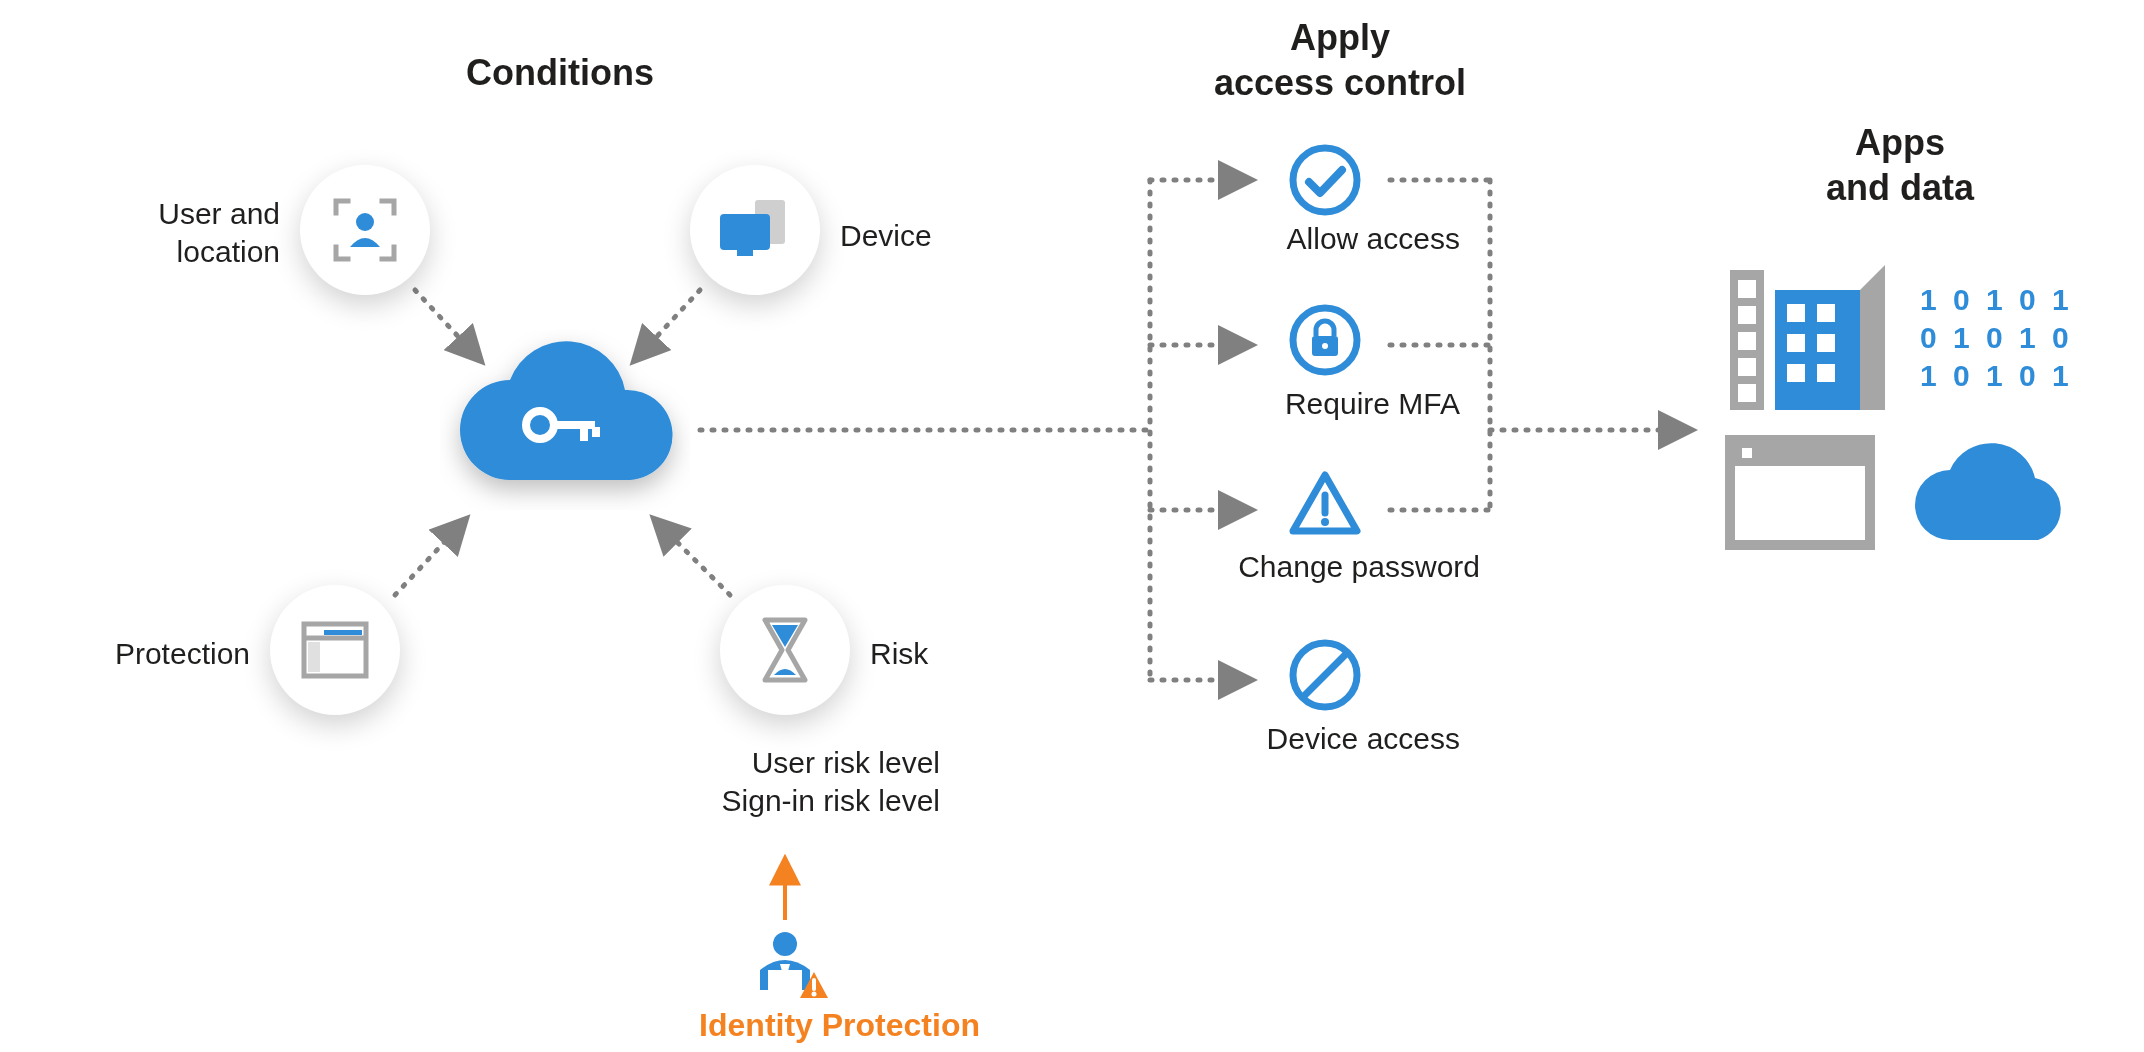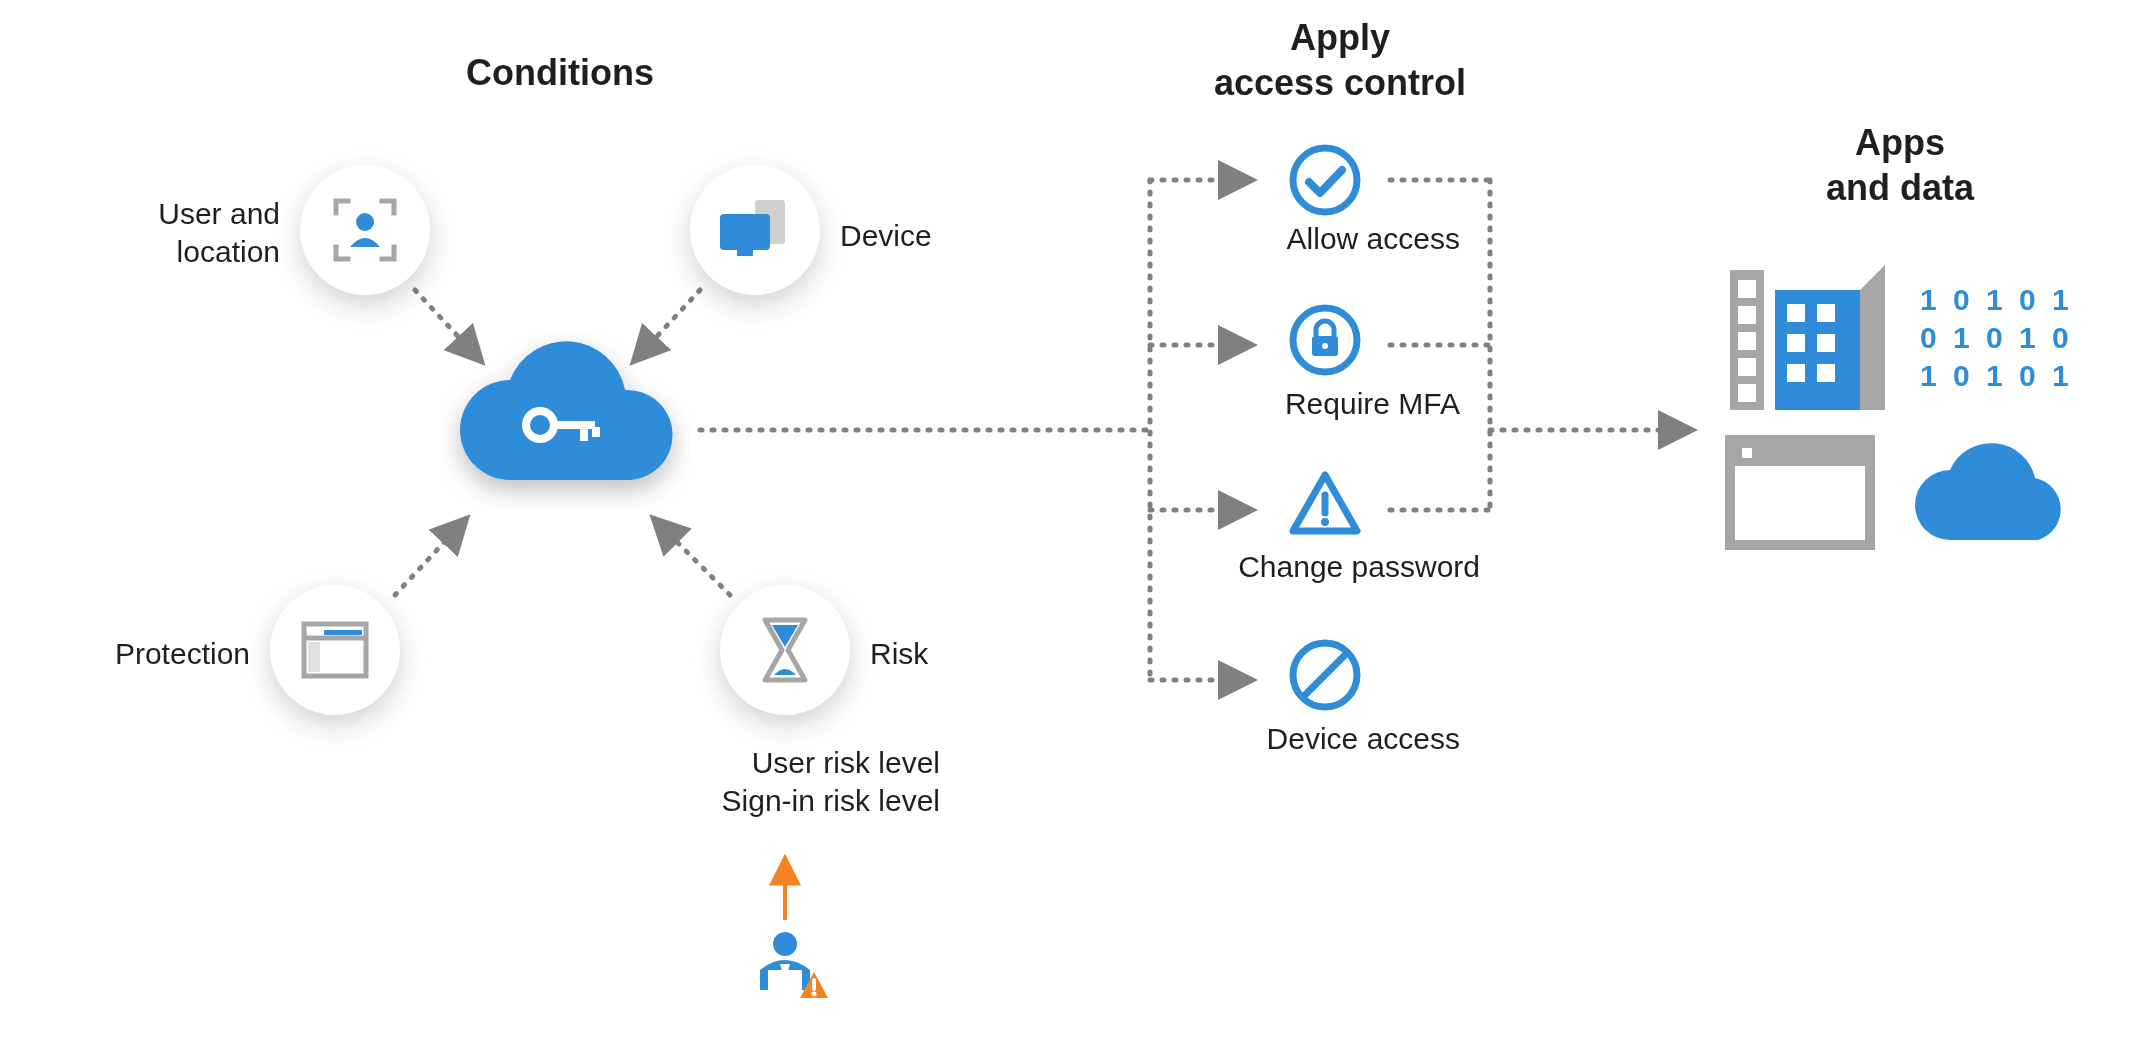--- a/index.html
+++ b/index.html
@@ -162,20 +162,21 @@
       <rect x="18" y="40" width="34" height="22" fill="#2F8CD8" opacity="0"></rect>
       <polyline points="14,62 56,62" stroke="#2F8CD8" stroke-width="0"></polyline>
 
       <polygon points="30,34 40,34 35,52" fill="#ffffff"></polygon>
 
       <path d="M50 68 L78 68 L64 42 Z" fill="#F58220"></path>
       <line x1="64" y1="50" x2="64" y2="59" stroke="#ffffff" stroke-width="4" stroke-linecap="round"></line>
       <circle cx="64" cy="64" r="2.5" fill="#ffffff"></circle>
     </svg>
   </div>
+  <div class="label orange" style="left:600px; top:1005px; width:380px">Identity Protection</div>
 
   <div class="node" style="left:440px; top:330px; width:250px; height:180px">
     <svg width="250" height="180" viewBox="0 0 250 180">
       <g filter="url(#ds)">
         <path d="M70 150
                  a50 50 0 0 1 0 -100
                  a60 60 0 0 1 115 10
                  a45 45 0 0 1 5 90
                  Z" fill="#2F8CD8"></path>
       </g>

